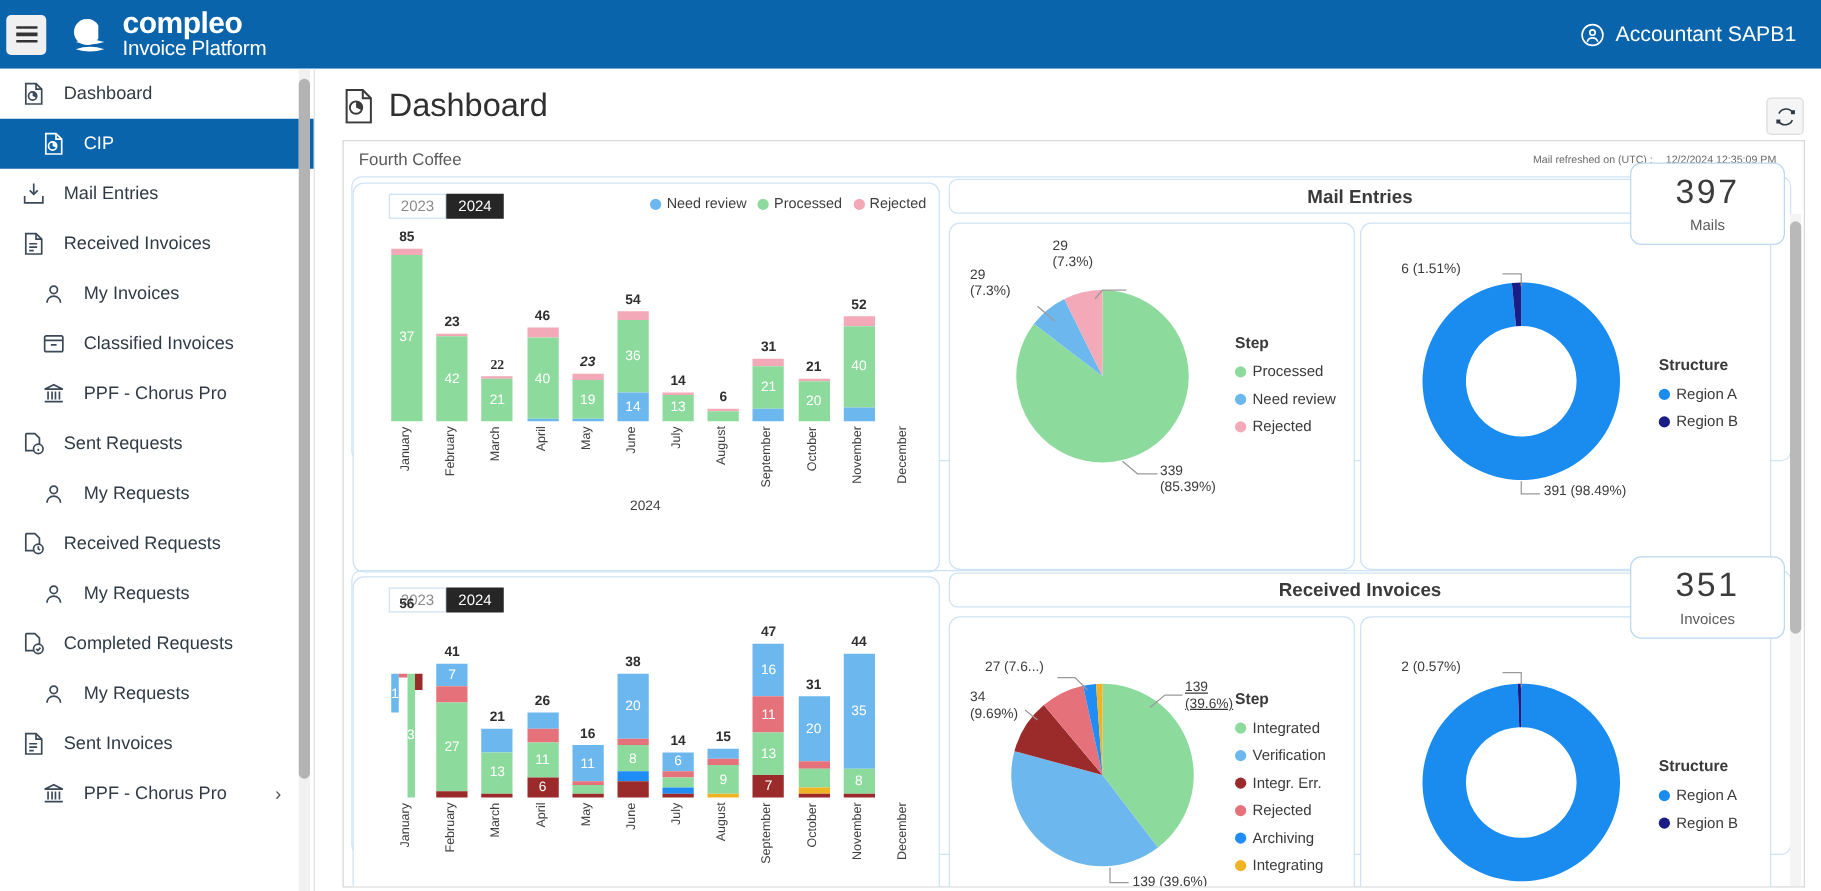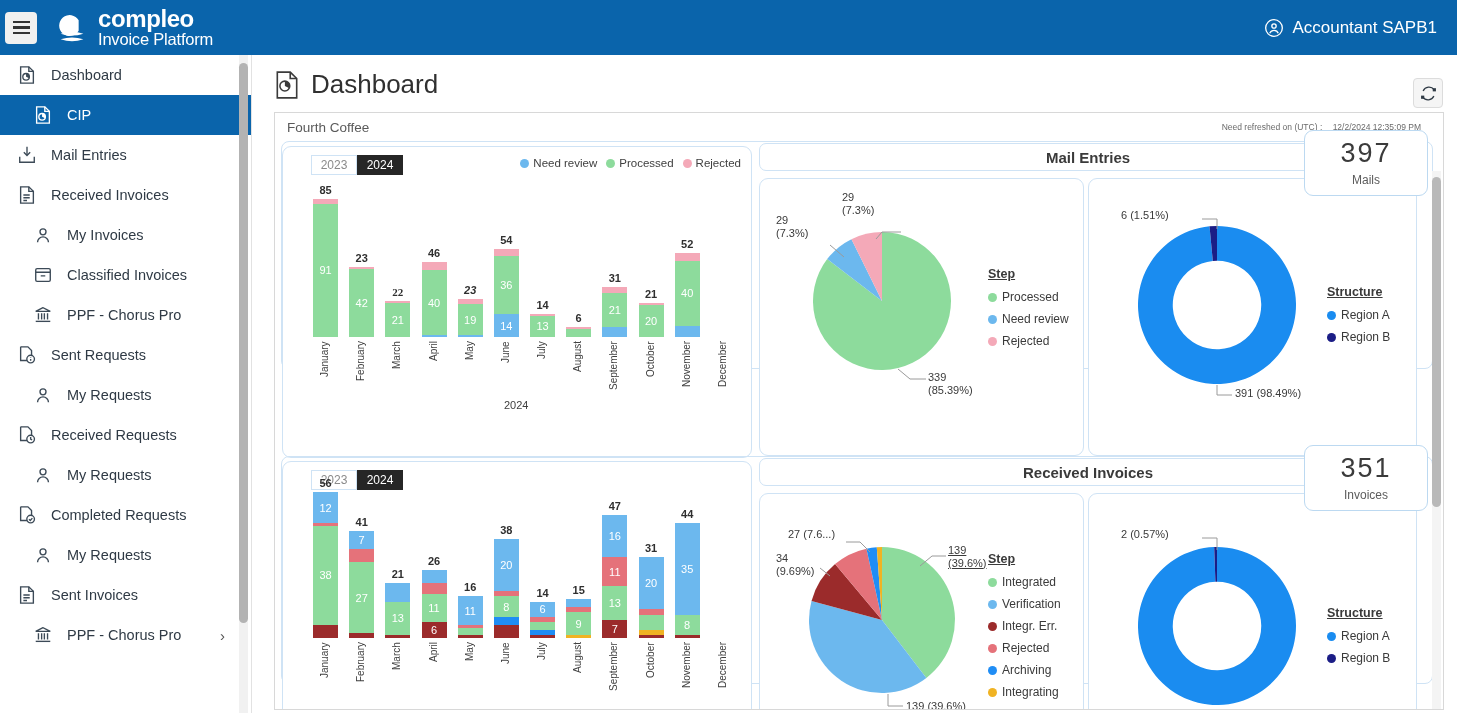--- a/index.html
+++ b/index.html
@@ -143,21 +143,21 @@
     font-size:11px; font-weight:bold; color:#2f2f2f;
   }
   .xlab {
     position:absolute; font-size:10px; color:#404040;
     writing-mode:vertical-rl; transform:rotate(180deg);
     white-space:nowrap; text-align:right;
   }
   .axis-name { position:absolute; font-size:11px; color:#404040; }
 
   .pie-legend { position:absolute; font-size:12px; color:#3a3a3a; }
-  .pie-legend .hd { font-weight:bold; margin-bottom:5px; font-size:12.5px;text-decoration:underline; }
+  .pie-legend .hd { font-weight:bold; margin-bottom:5px; font-size:12.5px; }
   .pie-legend .it { display:flex; align-items:center; gap:5px; height:22px; }
 
   .callout { position:absolute; font-size:11px; color:#3a3a3a; line-height:1.15; }
 
   .vscroll {
     position:absolute; right:2px; top:58px; width:9px; height:596px; background:#f4f4f4;
   }
   .vthumb {
     position:absolute; top:6px; left:0; width:9px; height:330px;
     background:#b9b9b9; border-radius:5px;
@@ -342,21 +342,21 @@
         <path d="M4 17a9 9 0 0 0 15.6-1.4" fill="none" stroke="#2f3a45" stroke-width="1.8"></path>
         <rect x="18" y="4.5" width="4.5" height="4.5" fill="#2f3a45"></rect>
         <rect x="1.5" y="15" width="4.5" height="4.5" fill="#2f3a45"></rect>
       </svg>
     </div>
 
     <div class="report">
       <div class="report-head">
         <div class="company">Fourth Coffee</div>
         <div class="refreshed">
-          <span>Need refreshed on (UTC) :</span>
+          <span>Mail refreshed on (UTC) :</span>
           <span class="val">12/2/2024 12:35:09 PM</span>
         </div>
       </div>
 
       <div id="bands">
           <div class="band b1">
             <div class="tile tile-bar" style="left: 0px; top: 4px; width: 470px; height: 312px;">
               <div class="yr-toggle">
                 <div class="yr off">2023</div>
                 <div class="yr on">2024</div>
@@ -374,21 +374,21 @@
                   <span class="dot" style="background:#f4a9b8"></span>
                   <span>Rejected</span>
                 </div>
               </div>
               <div class="plot" style="left:0;top:0;width:470px;height:312px;">
                 <div class="bargroup" style="left:30px;bottom:122px;width:25px;">
                   <div class="total" style="bottom:141px;text-align:center;">85</div>
                   <div class="bar" style="position:relative;display:flex;flex-direction:column;justify-content:flex-end;">
                     <div class="seg" style="height:4.870588235294117px;background:#f4a9b8"></div>
                     <div class="seg" style="height:133.12941176470588px;background:#8ddb9c">
-                      <span>91</span>
+                      <span>37</span>
                     </div>
                   </div>
                 </div>
                 <div class="xlab" style="left:36px;top:194px;height:54px;">January</div>
                 <div class="bargroup" style="left:66.16666666666666px;bottom:122px;width:25px;">
                   <div class="total" style="bottom:73.18823529411765px;">23</div>
                   <div class="bar" style="position:relative;display:flex;flex-direction:column;justify-content:flex-end;">
                     <div class="seg" style="height:2px;background:#f4a9b8"></div>
                     <div class="seg" style="height:68.18823529411765px;background:#8ddb9c">
                       <span>42</span>
@@ -554,21 +554,21 @@
           </div>
           <div class="band b2">
             <div class="tile tile-bar" style="left: 0px; top: 4px; width: 470px; height: 312px;">
               <div class="yr-toggle">
                 <div class="yr off">2023</div>
                 <div class="yr on">2024</div>
               </div>
               <div class="plot" style="left:0;top:0;width:470px;height:312px;">
                 <div class="bargroup" style="left:30px;bottom:136px;width:25px;">
                   <div class="total" style="bottom:149px;">56</div>
-                  <div class="bar" style="position:relative;display:flex;flex-direction:column;justify-content:flex-end;">
+                  <div class="bar" style="position:relative;display:flex;flex-direction:row;justify-content:flex-end;">
                     <div class="seg" style="height:31.285714285714285px;background:#6cb8ee">
                       <span>12</span>
                     </div>
                     <div class="seg" style="height:2.607142857142857px;background:#e5727a"></div>
                     <div class="seg" style="height:99.07142857142857px;background:#8ddb9c">
                       <span>38</span>
                     </div>
                     <div class="seg" style="height:13.035714285714286px;background:#9b2b2b"></div>
                   </div>
                 </div>

